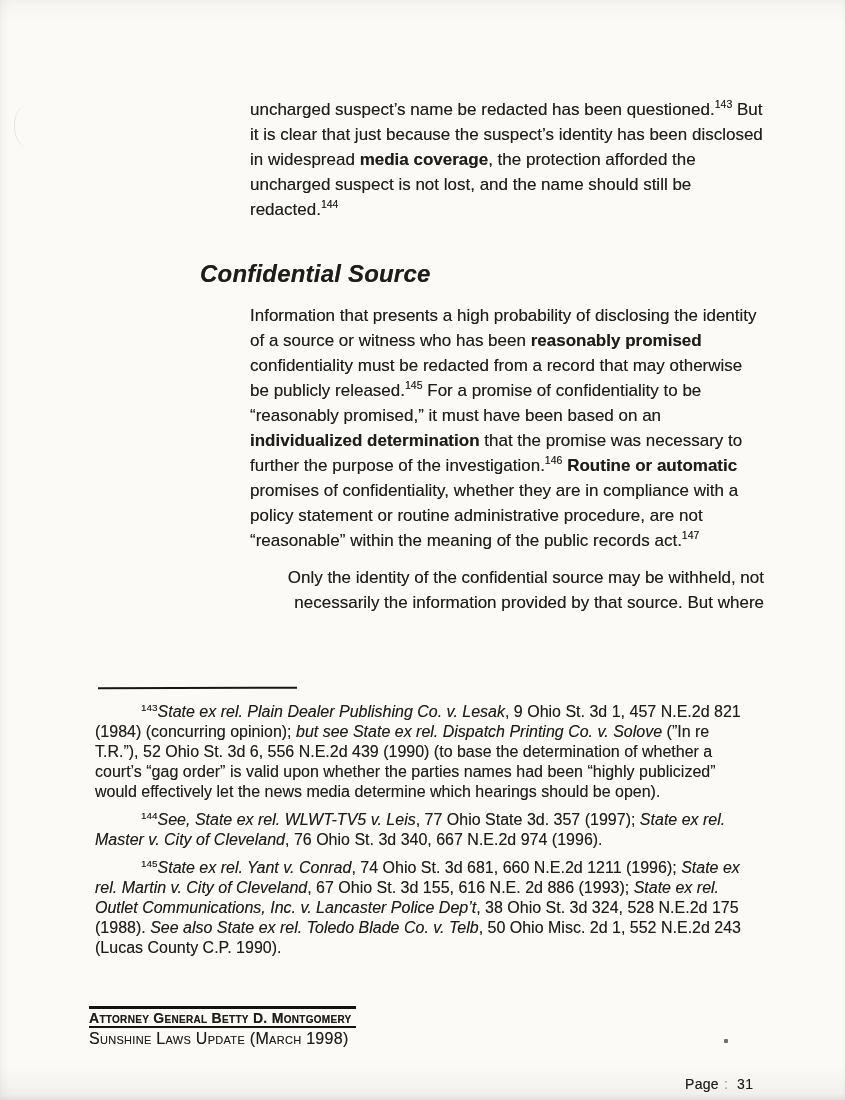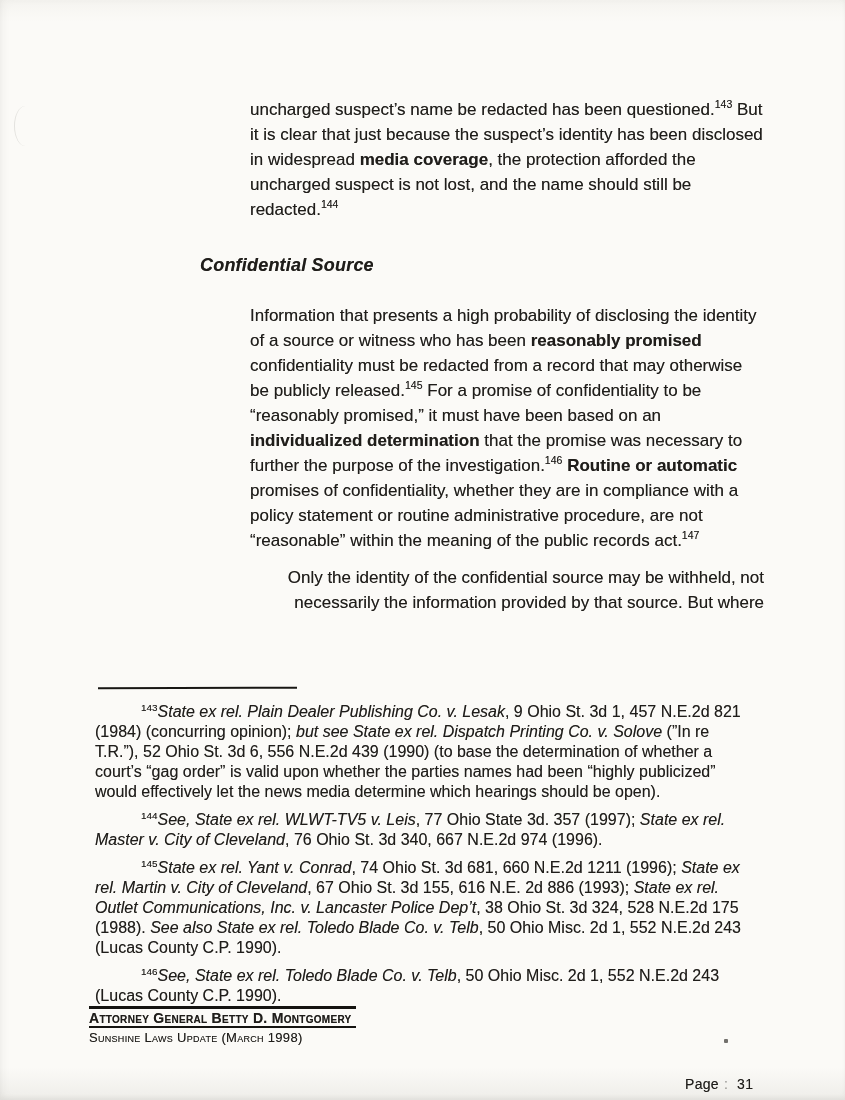--- a/index.html
+++ b/index.html
@@ -18,21 +18,21 @@
     position:absolute;
     font-size:17px;line-height:25px;
     text-shadow:0 0 0.45px rgba(30,28,25,0.55);
   }
   .para{left:250px;width:514px;}
   .p1{top:80px;}
   .p2{top:286px;}
   .p3{top:548px;text-align:right;}
   .heading{
     position:absolute;left:200px;top:240px;
-    font-size:18px;font-weight:bold;font-style:italic;
+    font-size:24px;font-weight:bold;font-style:italic;
     letter-spacing:0.2px;
     text-shadow:0 0 0.5px rgba(30,28,25,0.6);
   }
   .b{font-weight:bold;}
   .i{font-style:italic;}
   sup{font-size:0.62em;vertical-align:super;line-height:0;}
   .fn-separator{
     position:absolute;left:98px;top:687px;
     width:199px;height:2px;background:#181714;
     transform:rotate(-0.15deg);
@@ -48,21 +48,21 @@
     display:inline-block;
     font-variant:small-caps;font-weight:bold;
     font-size:14px;letter-spacing:0.3px;
     border-top:3px solid #141310;
     border-bottom:2px solid #141310;
     padding:1px 4px 0 0;
     text-shadow:0 0 0.5px rgba(20,19,16,0.6);
   }
   .footer-sub{
     font-variant:small-caps;
-    font-size:13px;letter-spacing:0.3px;
+    font-size:16px;letter-spacing:0.3px;
     margin-top:2px;
     text-shadow:0 0 0.4px rgba(20,19,16,0.5);
   }
   .page-number{
     position:absolute;left:685px;top:1076px;
     font-size:14px;letter-spacing:0.3px;
     text-shadow:0 0 0.4px rgba(30,28,25,0.5);
   }
   .page-number .sep{opacity:0.4;margin:0 9px 0 5px;}
   .scan-crease{
@@ -91,21 +91,20 @@
   <p class="body-text para p2"><span>Information that presents a high probability of disclosing the identity of a source or witness who has been </span><span class="b">reasonably promised</span><span> confidentiality must be redacted from a record that may otherwise be publicly released.</span><sup>145</sup><span> For a promise of confidentiality to be “reasonably promised,” it must have been based on an </span><span class="b">individualized determination</span><span> that the promise was necessary to further the purpose of the investigation.</span><sup>146</sup><span> </span><span class="b">Routine or automatic</span><span> promises of confidentiality, whether they are in compliance with a policy statement or routine administrative procedure, are not “reasonable” within the meaning of the public records act.</span><sup>147</sup></p>
 
   <p class="body-text para p3"><span>Only the identity of the confidential source may be withheld, not necessarily the information provided by that source.  But where</span></p>
 
   <div class="fn-separator"></div>
 
   <div class="footnotes">
     <p class="footnote"><sup>143</sup><span><span class="i">State ex rel. Plain Dealer Publishing Co. v. Lesak</span><span>, 9 Ohio St. 3d 1, 457 N.E.2d 821 (1984) (concurring opinion); </span><span class="i">but see State ex rel. Dispatch Printing Co. v. Solove</span><span> (”In re T.R.”), 52 Ohio St. 3d 6, 556 N.E.2d 439 (1990) (to base the determination of whether a court’s “gag order” is valid upon whether the parties names had been “highly publicized” would effectively let the news media determine which hearings should be open).</span></span></p>
     <p class="footnote"><sup>144</sup><span><span class="i">See, State ex rel. WLWT-TV5 v. Leis</span><span>, 77 Ohio State 3d. 357 (1997); </span><span class="i">State ex rel. Master v. City of Cleveland</span><span>, 76 Ohio St. 3d 340, 667 N.E.2d 974 (1996).</span></span></p>
     <p class="footnote"><sup>145</sup><span><span class="i">State ex rel. Yant v. Conrad</span><span>, 74 Ohio St. 3d 681, 660 N.E.2d 1211 (1996); </span><span class="i">State ex rel. Martin v. City of Cleveland</span><span>, 67 Ohio St. 3d 155, 616 N.E. 2d 886 (1993); </span><span class="i">State ex rel. Outlet Communications, Inc. v. Lancaster Police Dep’t</span><span>, 38 Ohio St. 3d 324, 528 N.E.2d 175 (1988). </span><span class="i">See also State ex rel. Toledo Blade Co. v. Telb</span><span>, 50 Ohio Misc. 2d 1, 552 N.E.2d 243 (Lucas County C.P. 1990).</span></span></p>
-    <p class="footnote"><sup>146</sup><span><span class="i">See, State ex rel. Toledo Blade Co. v. Telb</span><span>, 50 Ohio Misc. 2d 1, 552 N.E.2d 243 (Lucas County C.P. 1990).</span></span></p>
   </div>
 
   <div class="footer">
     <div class="footer-name">Attorney General Betty D. Montgomery</div>
     <div class="footer-sub">Sunshine Laws Update (March 1998)</div>
   </div>
 
   <div class="page-number"><span>Page</span><span class="sep">:</span><span>31</span></div>
 
   <div class="scan-speck"></div>

